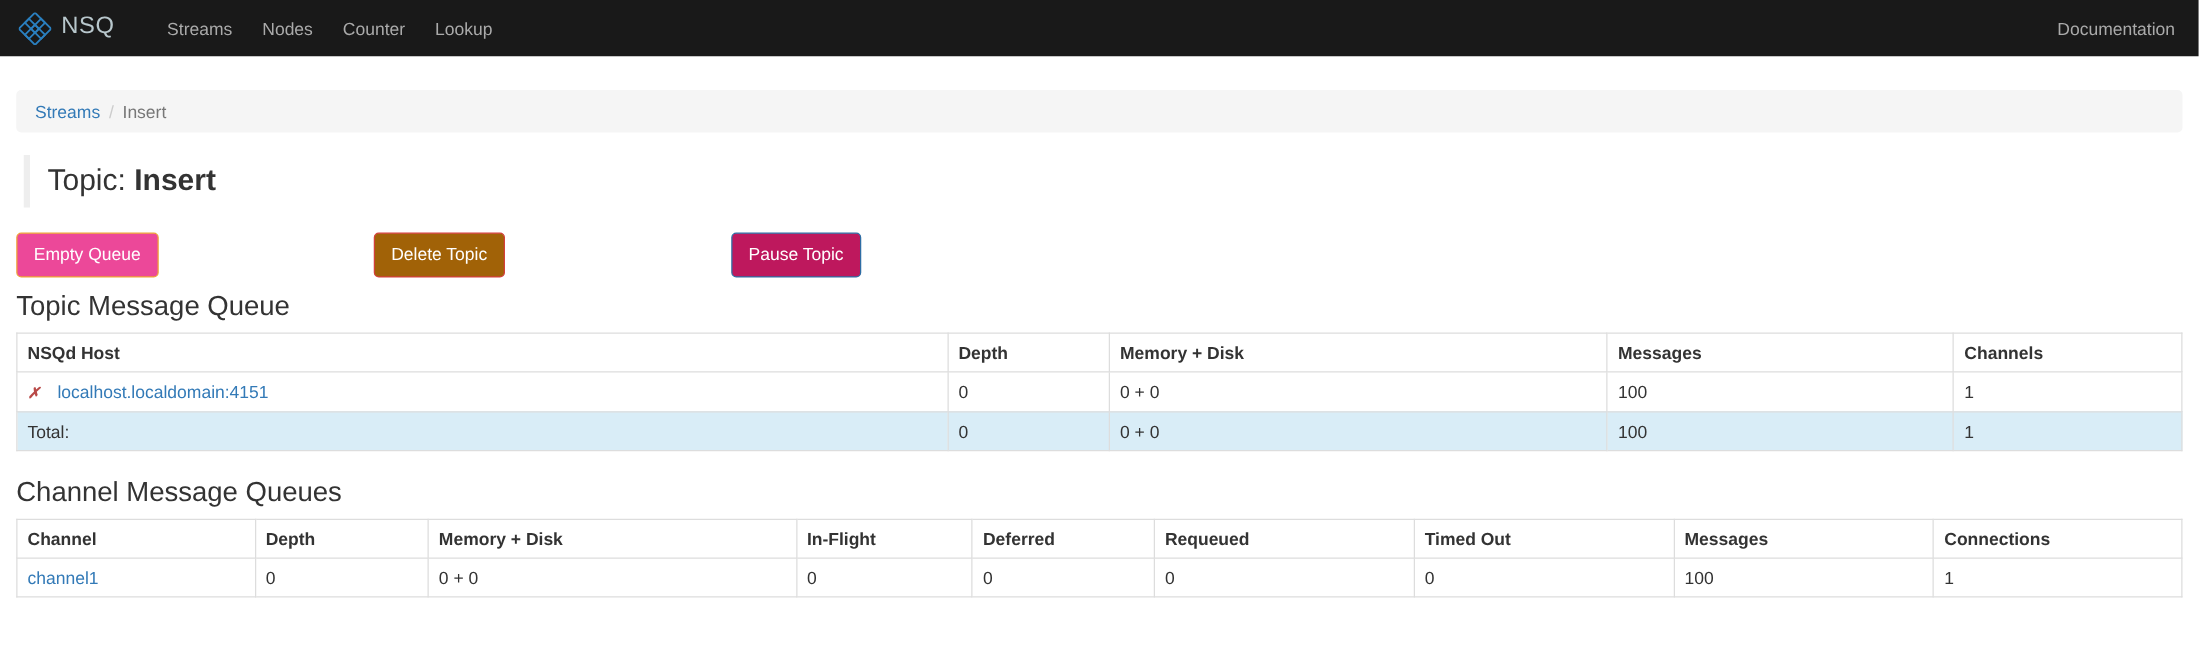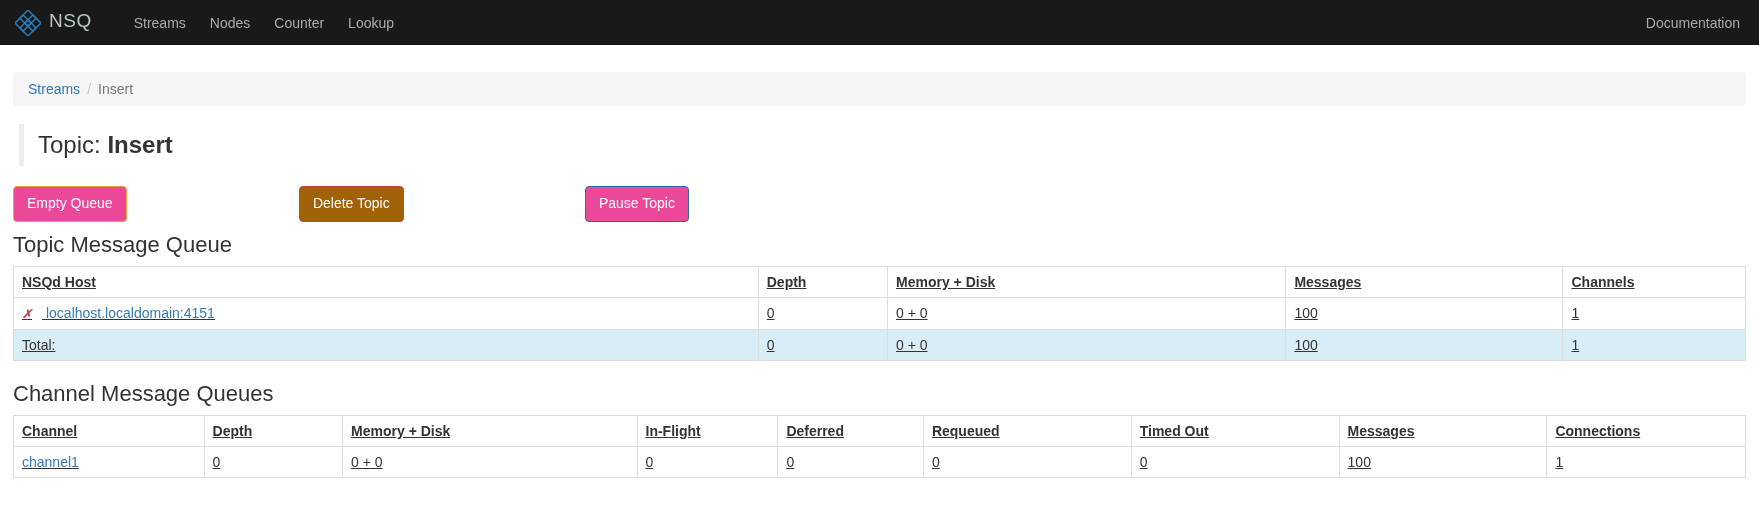--- a/index.html
+++ b/index.html
@@ -66,27 +66,26 @@
     padding: 7px 13px;
     border-radius: 4px;
     border: 1px solid transparent;
     color: #fff;
     cursor: pointer;
     font-size: 14px;
     line-height: 1.4;
   }
   .btn-warning { background: #ec4899; border-color: #eea236; }
   .btn-danger  { background: #a16207; border-color: #d43f3a; }
-  .btn-primary { background: #ec4899; border-color: #2e6da4; }
+  .btn-primary { background: #be185d; border-color: #2e6da4; }
   h4 { font-size: 22px; font-weight: 500; margin: 10px 0 8px; }
   table {
     width: 100%;
     border-collapse: collapse;
     margin-bottom: 20px;
-    text-decoration: underline;
   }
   th, td {
     border: 1px solid #ddd;
     padding: 7px 8px;
     text-align: left;
     vertical-align: middle;
   }
   th { font-weight: 700; background: #fff; }
   tr.totals td { background: #d9edf7; }
   a.link { color: #337ab7; text-decoration: none; cursor: pointer; }

